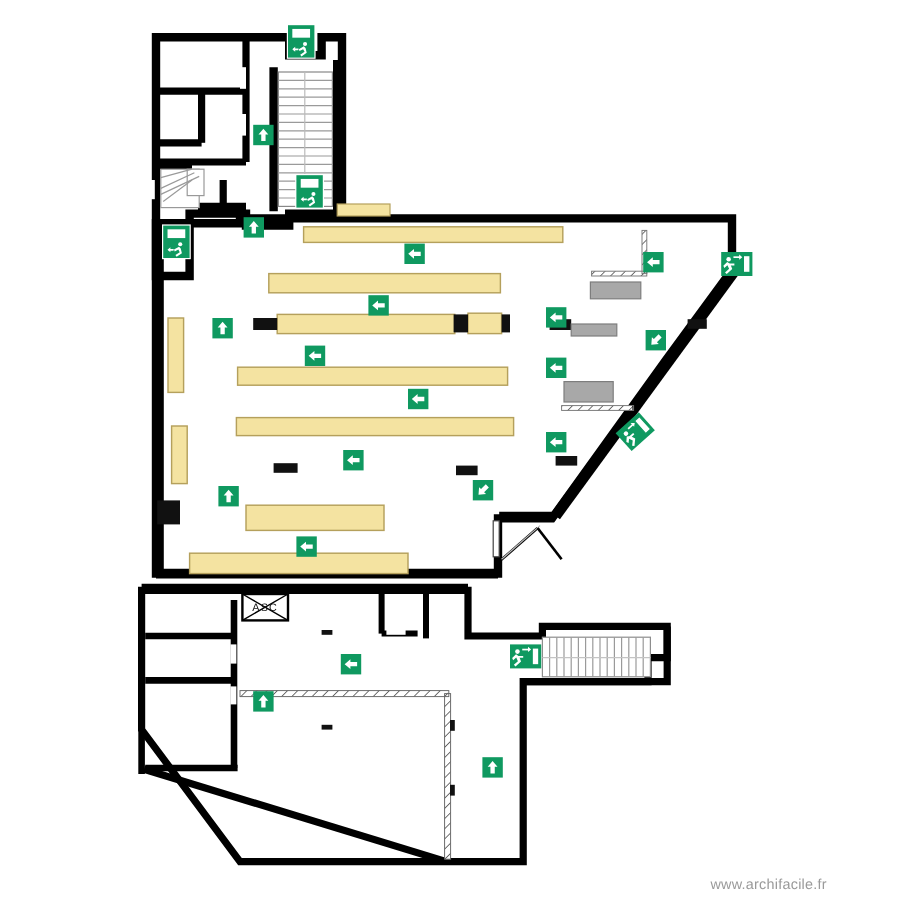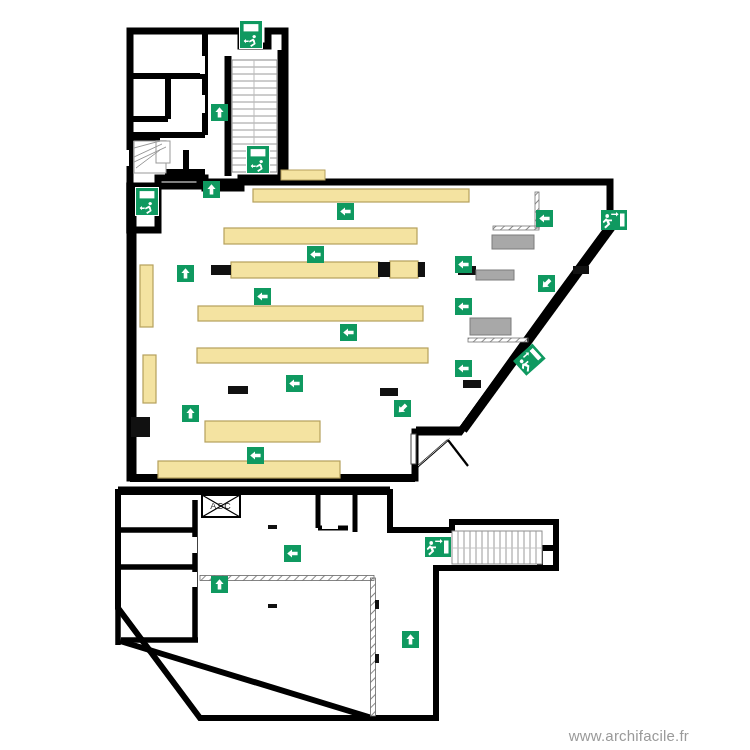--- a/index.html
+++ b/index.html
@@ -25,21 +25,21 @@
     left: 0; top: 0;
     width: 750px;
     height: 750px;
     display: block;
   }
   .wm {
     position: absolute;
     right: 8px;
     bottom: 6px;
     font-family: "Liberation Sans", sans-serif;
-    font-size: 15px;
+    font-size: 12px;
     color: #9a9a9a;
     letter-spacing: 0.2px;
     white-space: nowrap;
     margin-top: 32px;
   }
   .asc-label {
     font-family: "Liberation Sans", sans-serif;
     font-size: 9px;
     fill: #111111;
     letter-spacing: 1px;

